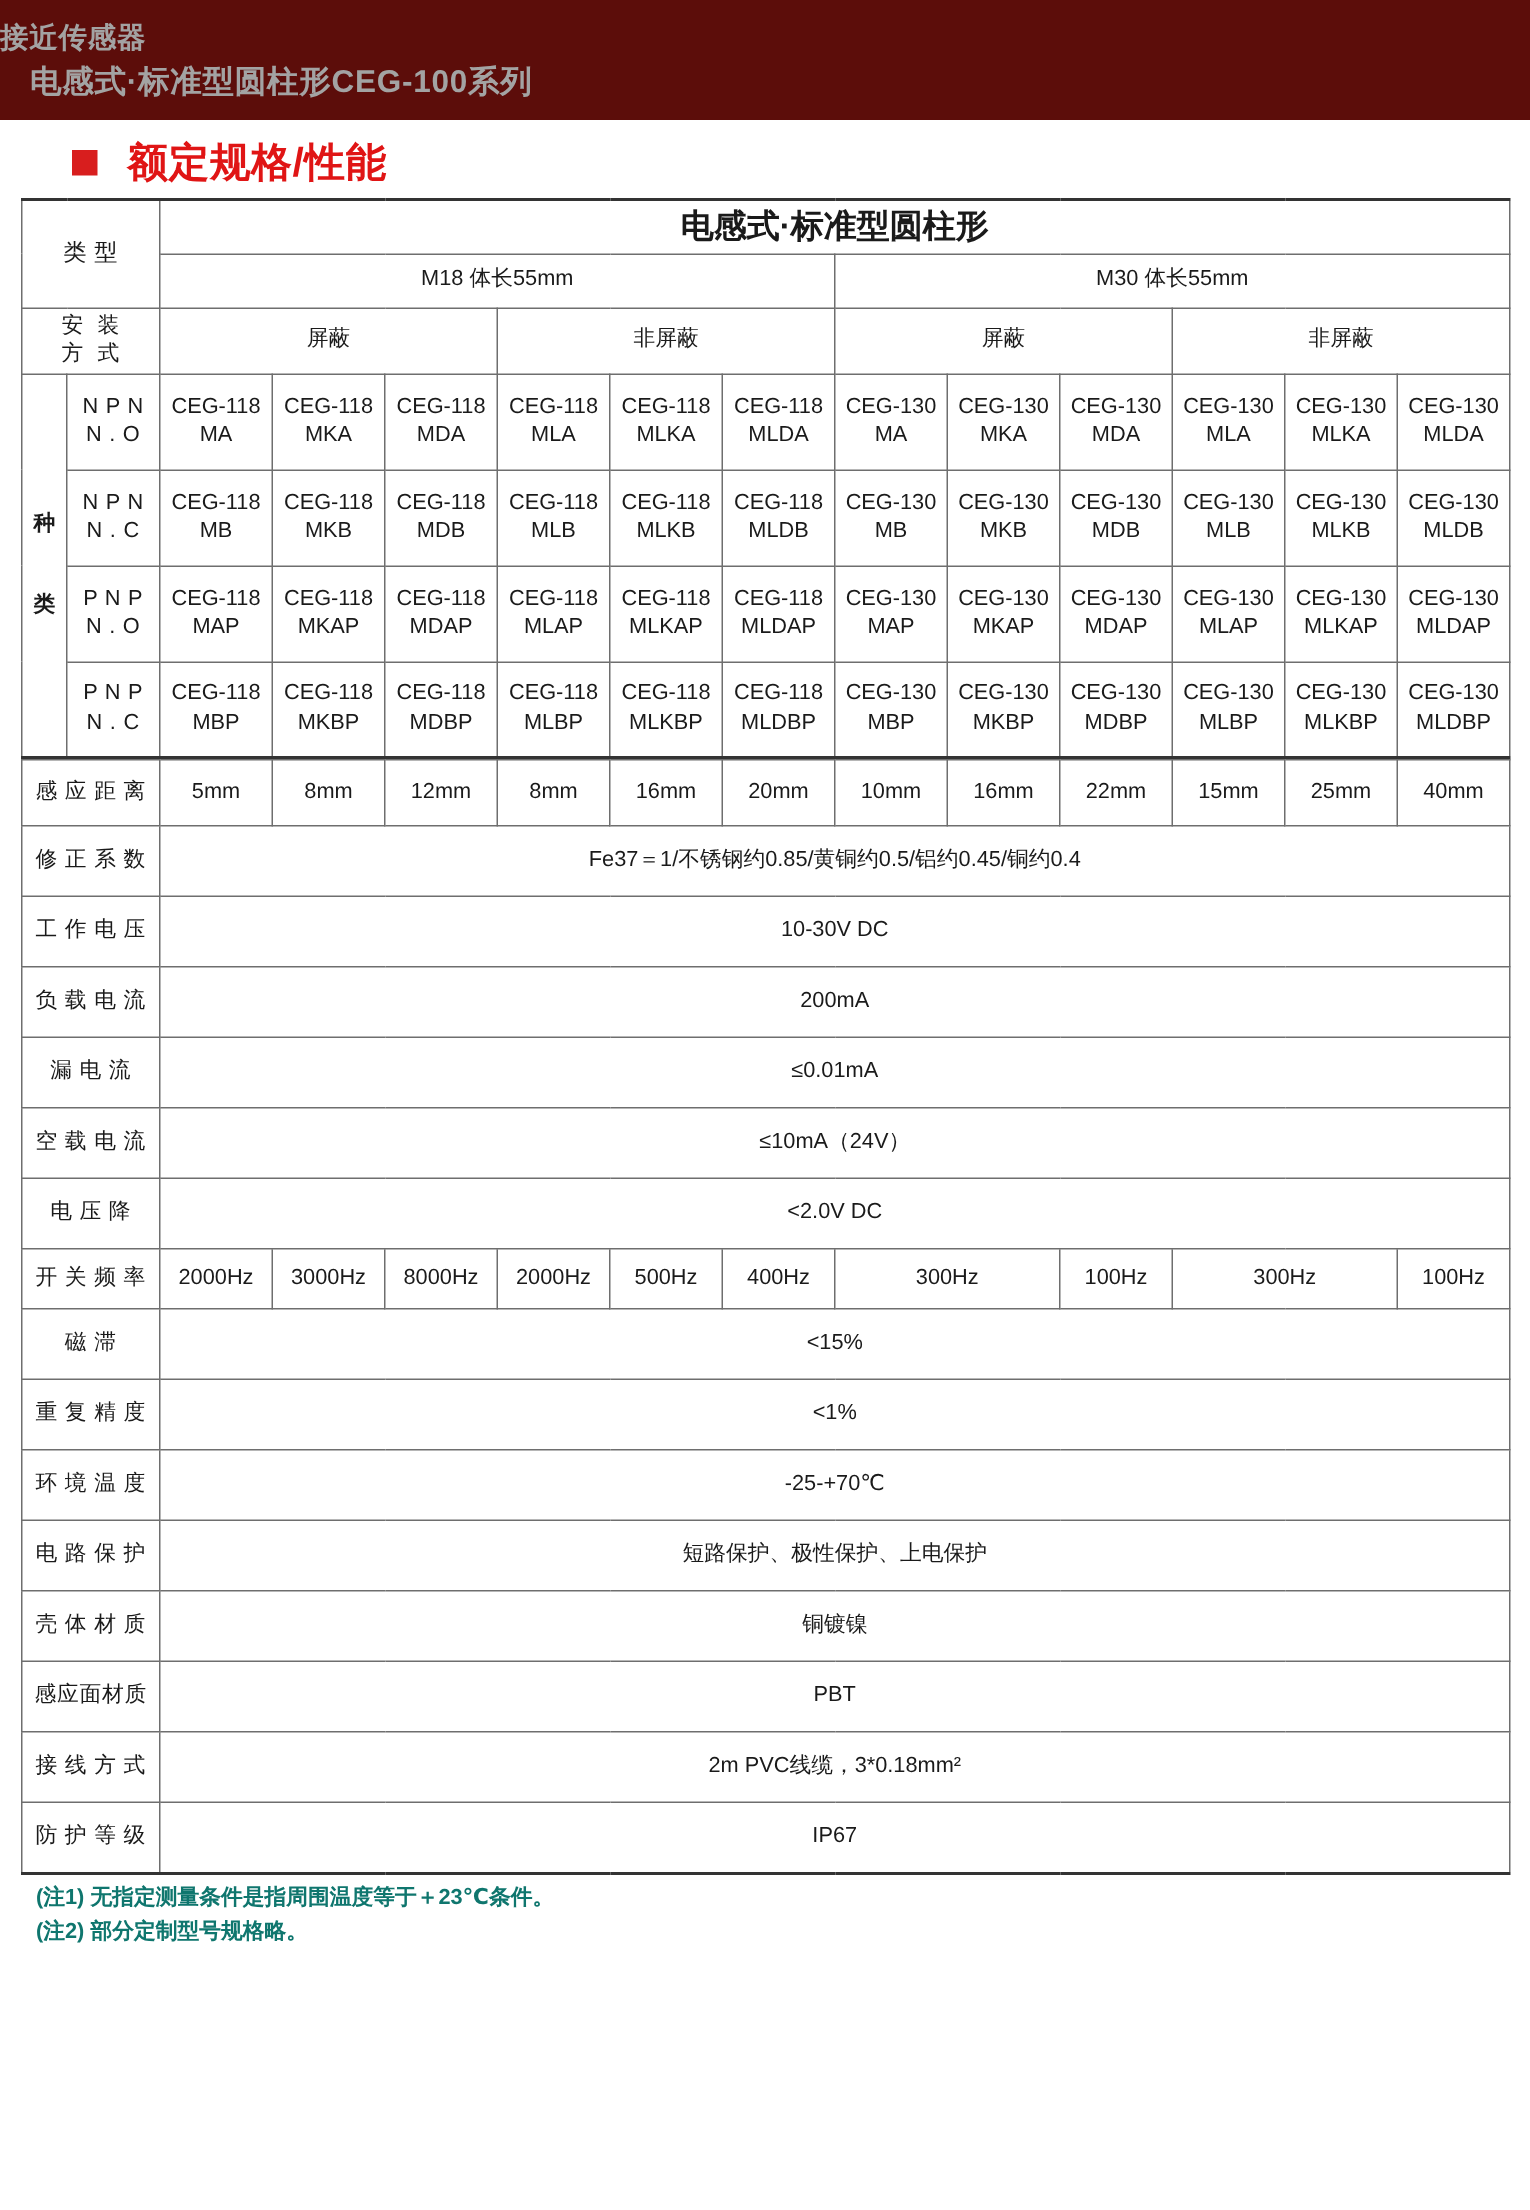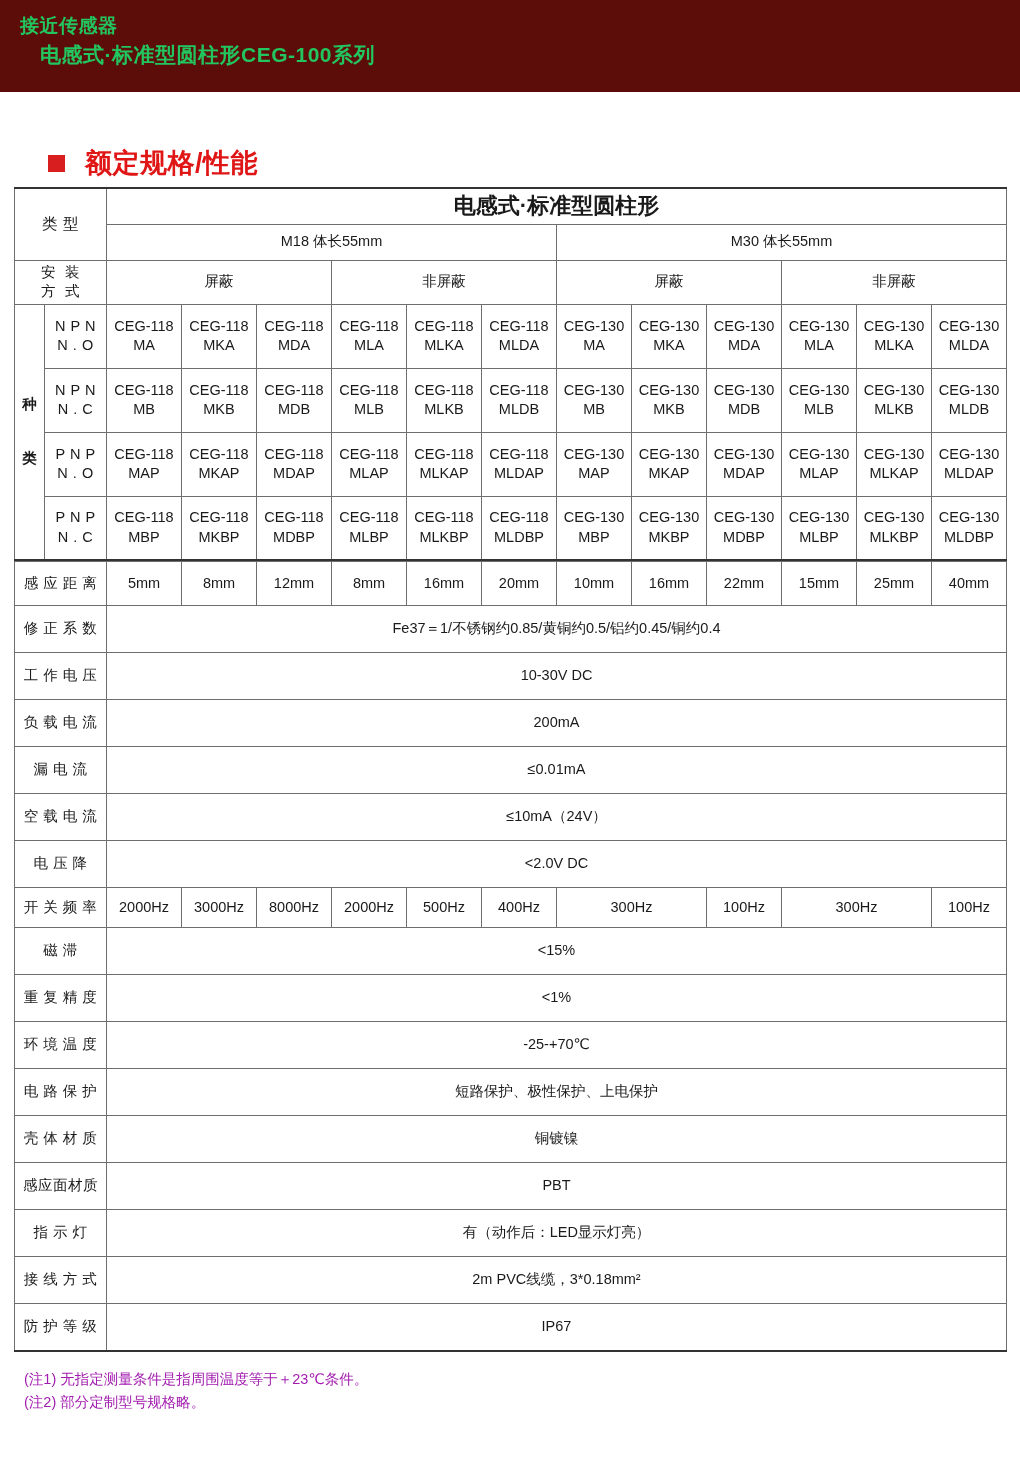--- a/index.html
+++ b/index.html
@@ -11,23 +11,23 @@
     width: 1020px;
     height: 1473px;
     font-family: "Liberation Sans", "DejaVu Sans", sans-serif;
     color: #1a1a1a;
     overflow: hidden;
   }
 
   
   .banner {
     background: #5c0d0a;
-    color: #22c55e;
-    padding: 12px 18px 14px 20px;
-    height: 92px;
+    color: #a3a3a3;
+    padding: 12px 18px 14px 0;
+    height: 80px;
   }
   .banner-line1 {
     font-size: 19px;
     font-weight: bold;
     line-height: 1.45;
     letter-spacing: 0.5px;
   }
   .banner-line2 {
     font-size: 21px;
     font-weight: bold;
@@ -35,21 +35,20 @@
     letter-spacing: 0.5px;
     margin-left: 20px;
   }
 
   
   .section-head {
     display: flex;
     align-items: center;
     padding: 14px 0 10px 48px;
     height: 52px;
-    margin-top: 43px;
   }
   .bullet-square {
     width: 17px; height: 17px;
     background: #d81e1e;
     margin-right: 20px;
     flex: none;
   }
   .section-title {
     color: #e01515;
     font-size: 27px;
@@ -121,24 +120,25 @@
     height: 44px;
     font-size: 14.5px;
   }
   td.freq {
     height: 40px;
     font-size: 14px;
   }
 
   
   .notes {
-    padding: 16px 0 0 24px;
+    padding: 4px 0 0 24px;
     font-size: 14.5px;
     line-height: 1.62;
-    color: #a21caf;
+    color: #0f766e;
+    font-weight: bold;
   }
 </style>
 </head>
 <body>
 
 <div class="banner">
   <div class="banner-line1">接近传感器</div>
   <div class="banner-line2">电感式·标准型圆柱形CEG-100系列</div>
 </div>
 
@@ -501,24 +501,20 @@
         </tr>
         <tr>
           <td class="rowlabel">壳 体 材 质</td>
           <td class="valrow" colspan="12">铜镀镍</td>
         </tr>
         <tr>
           <td class="rowlabel">感应面材质</td>
           <td class="valrow" colspan="12">PBT</td>
         </tr>
         <tr>
-          <td class="rowlabel">指  示  灯</td>
-          <td class="valrow" colspan="12">有（动作后：LED显示灯亮）</td>
-        </tr>
-        <tr>
           <td class="rowlabel">接 线 方 式</td>
           <td class="valrow" colspan="12">2m PVC线缆，3*0.18mm²</td>
         </tr>
         <tr>
           <td class="rowlabel">防 护 等 级</td>
           <td class="valrow" colspan="12">IP67</td>
         </tr>
       </tbody>
   </table>
 </div>

